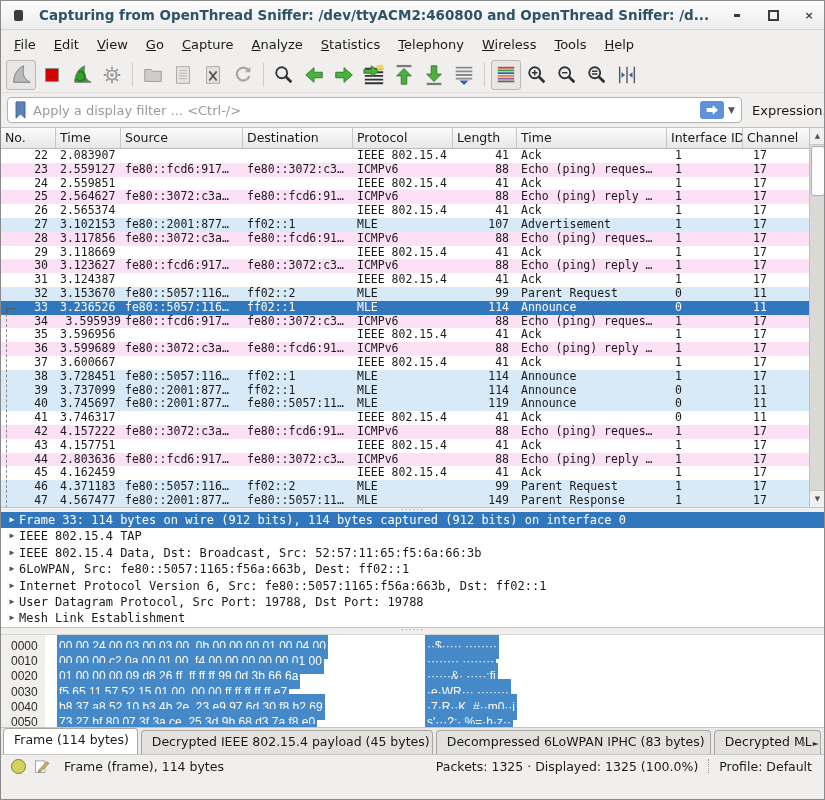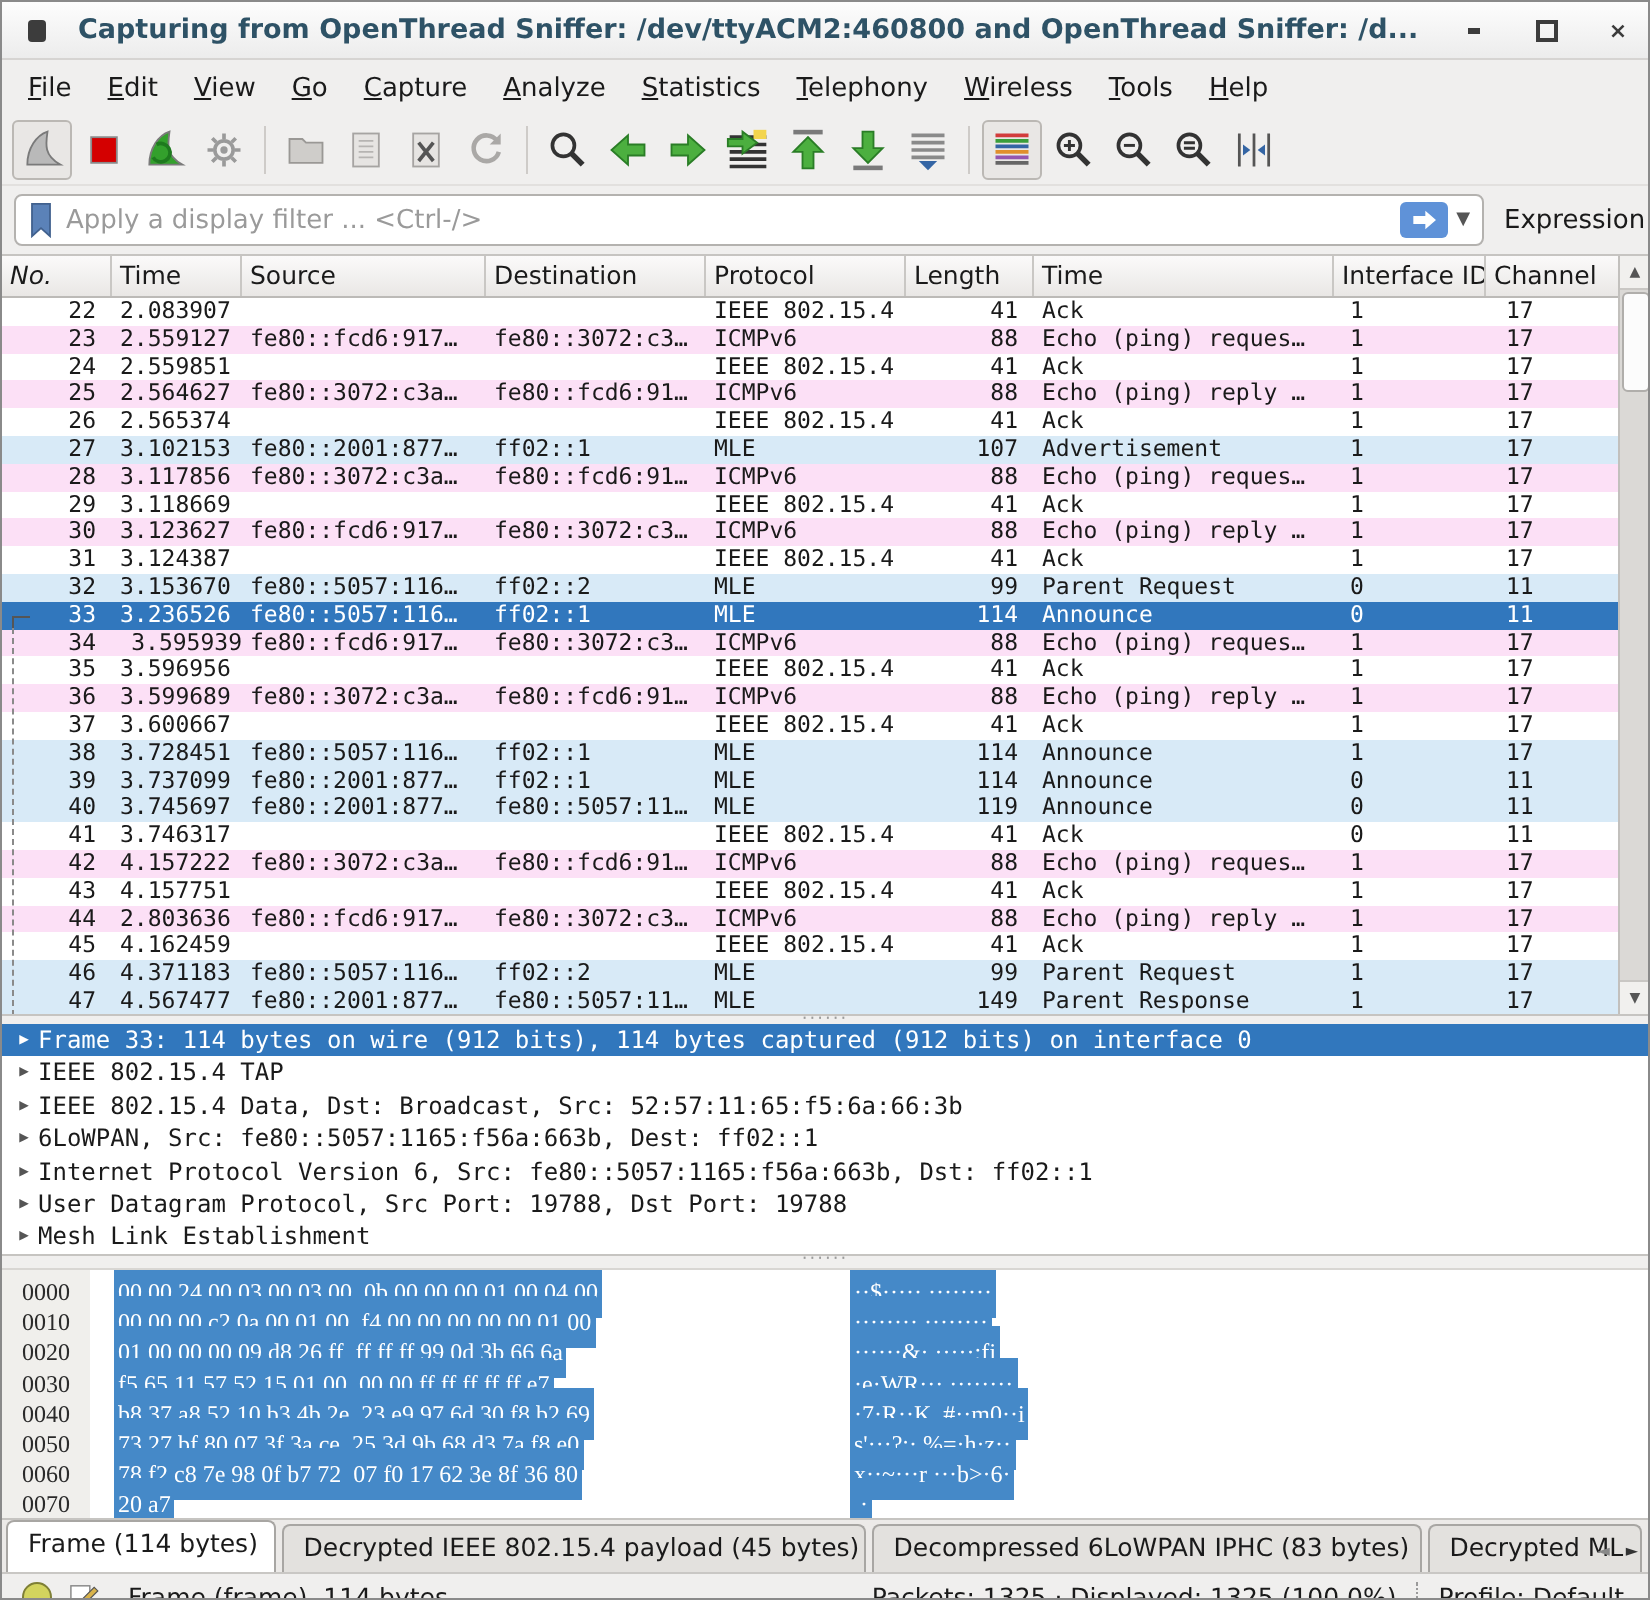--- a/index.html
+++ b/index.html
@@ -68,22 +68,22 @@
   .splitter2{height:6px;background:#f0efee;position:relative;border-top:1px solid #c6c4c1;
              border-bottom:1px solid #d8d6d3;}
   .dots{position:absolute;left:50%;top:0;transform:translateX(-50%);color:#9a9a9a;font-size:9px;
         line-height:4px;letter-spacing:1px;}
   .detailpane{height:115px;background:#fff;overflow:hidden;
               font-family:"DejaVu Sans Mono","Liberation Mono",monospace;font-size:12px;}
   .dline{height:16.4px;line-height:16.4px;white-space:nowrap;display:flex;align-items:center;}
   .dline .tri{width:14px;text-align:center;font-size:8px;color:#555;flex:0 0 14px;padding-left:4px;}
   .dline.sel{background:#3177bd;color:#fff;}
   .dline.sel .tri{color:#fff;}
-  .hexpane{height:124px;background:#fff;position:relative;overflow:hidden;
-           font-family:Liberation Serif, serif;font-size:12px;}
+  .hexpane{height:92px;background:#fff;position:relative;overflow:hidden;
+           font-family:Liberation Sans, sans-serif;font-size:12px;}
   .offstrip{position:absolute;left:0;top:0;width:44px;height:100%;background:#f0efec;}
   .hxrows{position:relative;padding-top:4px;}
   .hxrow{height:15.2px;line-height:15.2px;white-space:pre;display:flex;}
   .off{width:38px;padding-left:10px;color:#2a2a2a;flex:0 0 38px;}
   .hx{width:356px;margin-left:8px;flex:0 0 356px;}
   .asc{margin-left:12px;}
   .hl{background:#4589c8;color:#ffffff;padding:6px 2px;}
   .tabbar{height:26px;background:#eceae8;display:flex;align-items:flex-end;padding-left:2px;
           border-top:1px solid #c6c4c1;position:relative;}
   .tab{border:1px solid #a8a6a3;border-bottom:none;border-radius:4px 4px 0 0;background:#e3e1de;
@@ -289,21 +289,21 @@
     </div>
     <div class="fcaret">▼</div>
   </div>
   <div class="expr">Expression...</div>
   <div class="fsep"></div>
 
 </div>
 
 <div class="listwrap">
   <div class="pheader">
-      <div class="hcol" style="width: 55px; font-style: italic;">No.</div>
+      <div class="hcol" style="width: 55px;">No.</div>
       <div class="hcol" style="width: 65px;">Time</div>
       <div class="hcol" style="width: 122px;">Source</div>
       <div class="hcol" style="width: 110px;">Destination</div>
       <div class="hcol" style="width: 100px;">Protocol</div>
       <div class="hcol" style="width: 64px;">Length</div>
       <div class="hcol" style="width: 150px;">Time</div>
       <div class="hcol" style="width: 76px; text-align: right;">Interface ID</div>
       <div class="hcol" style="width: 68px;">Channel</div>
     </div>
   <div class="rows">

